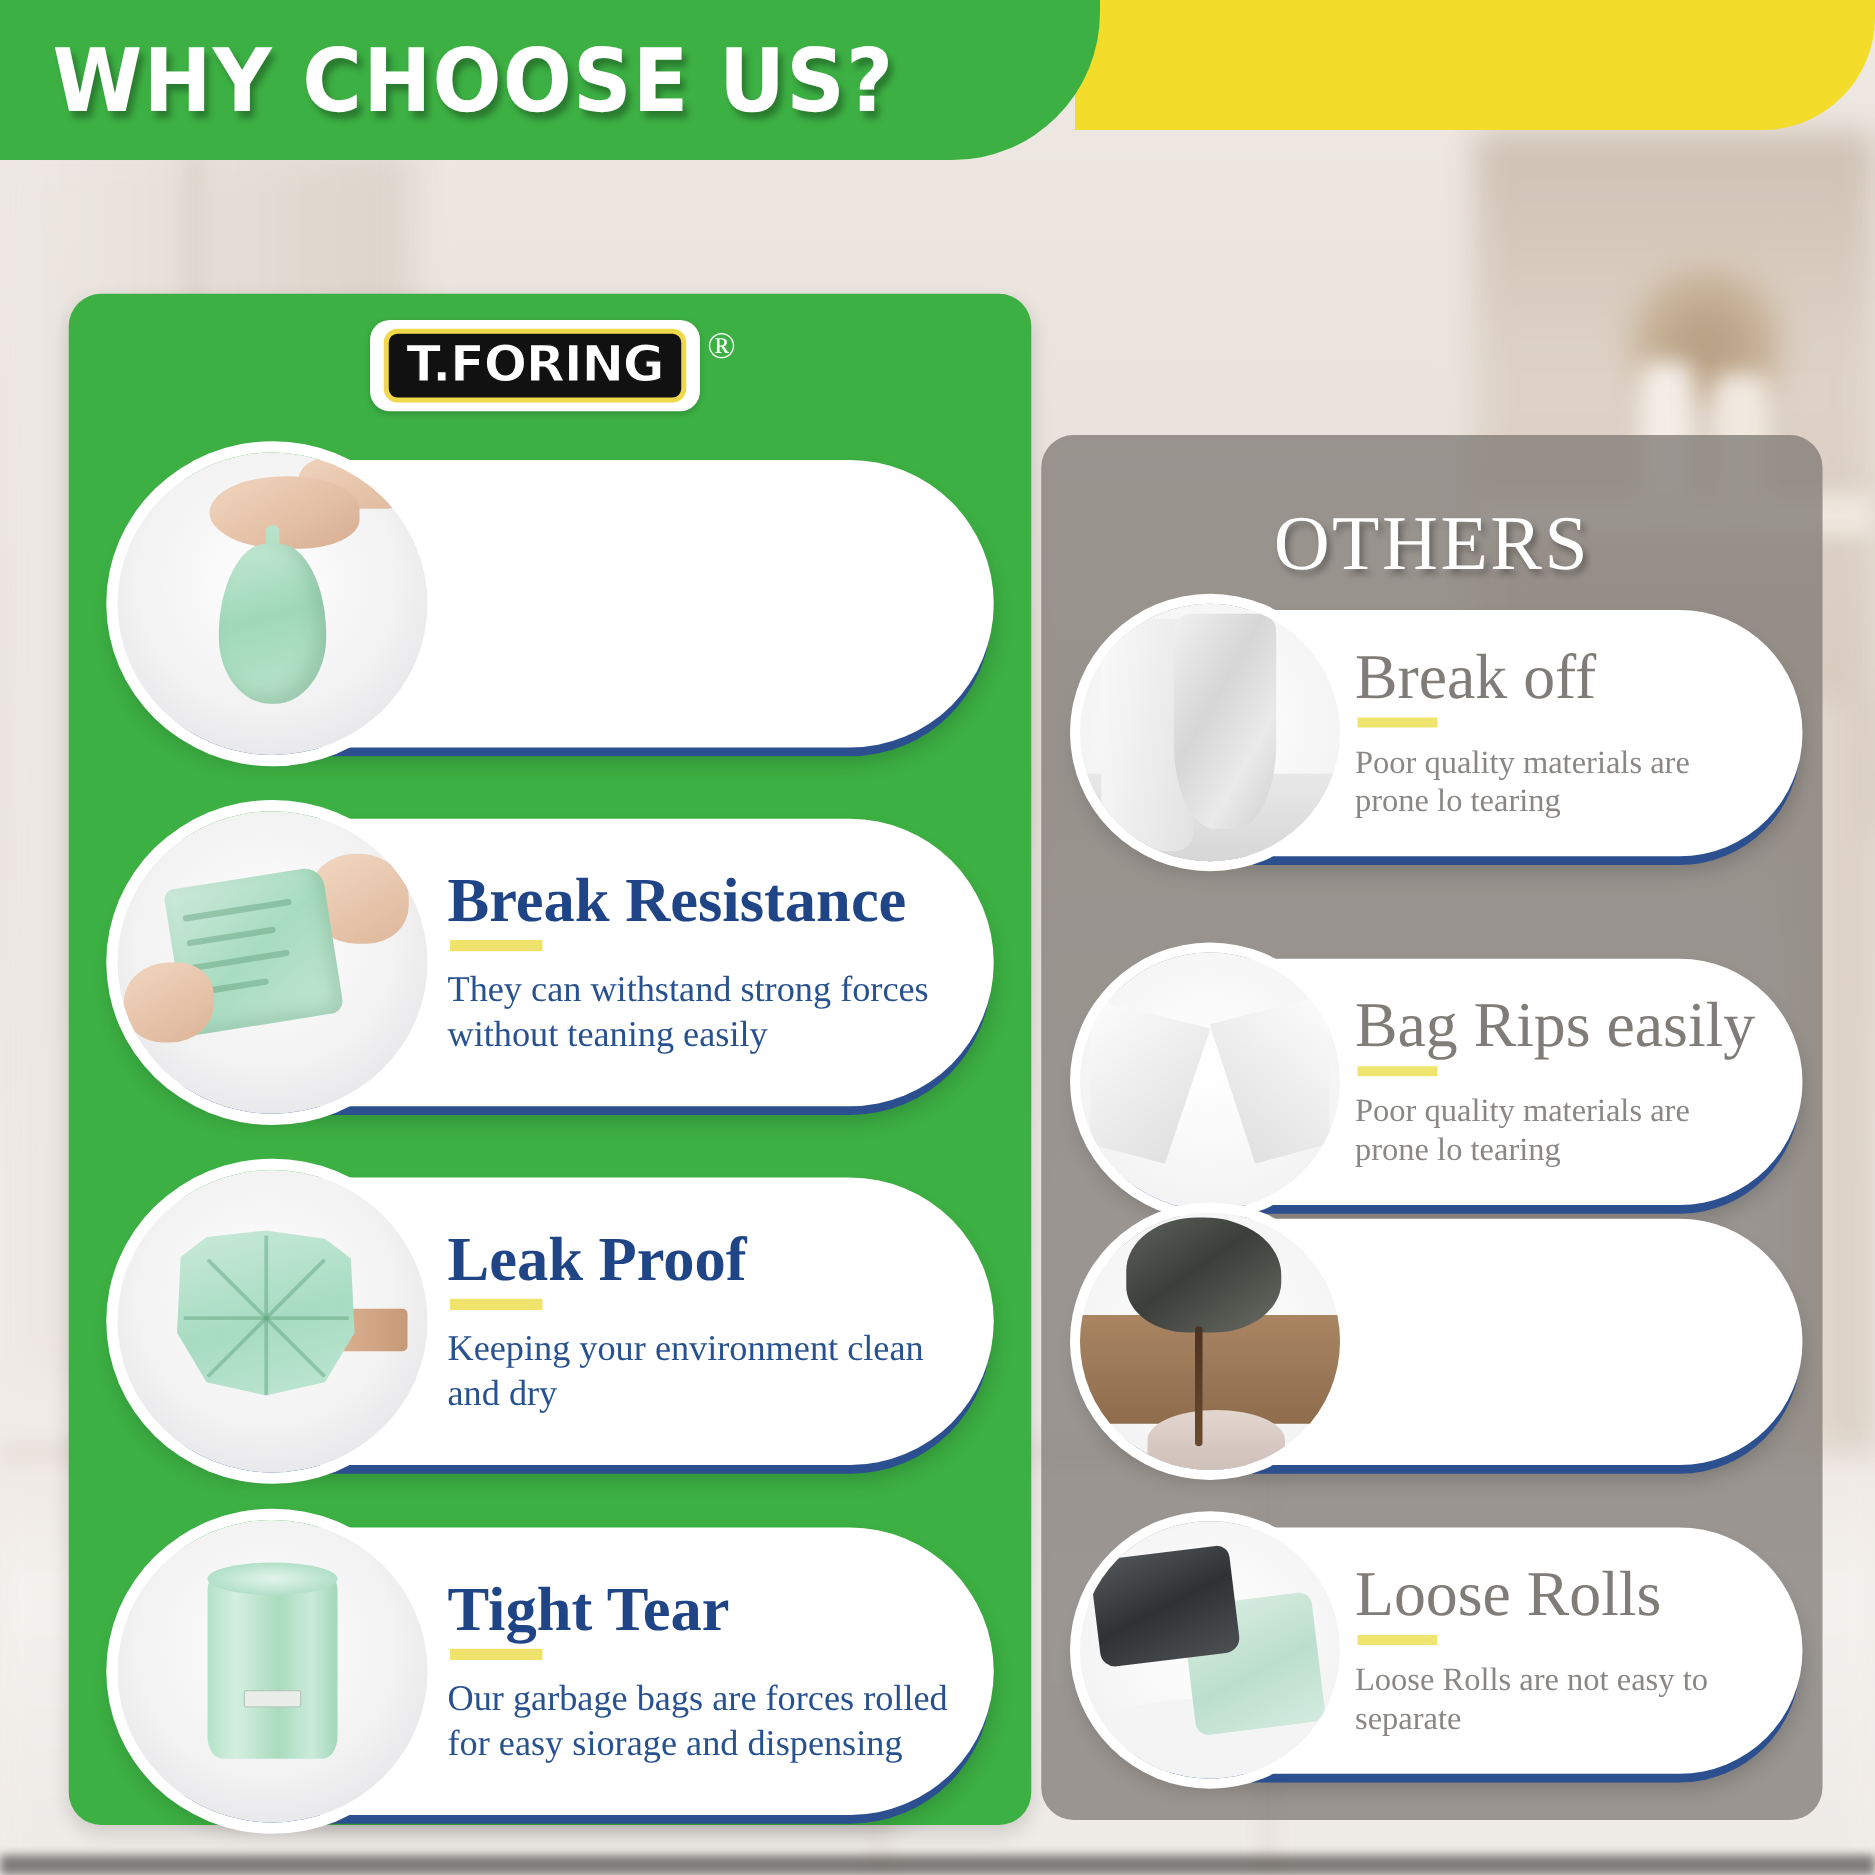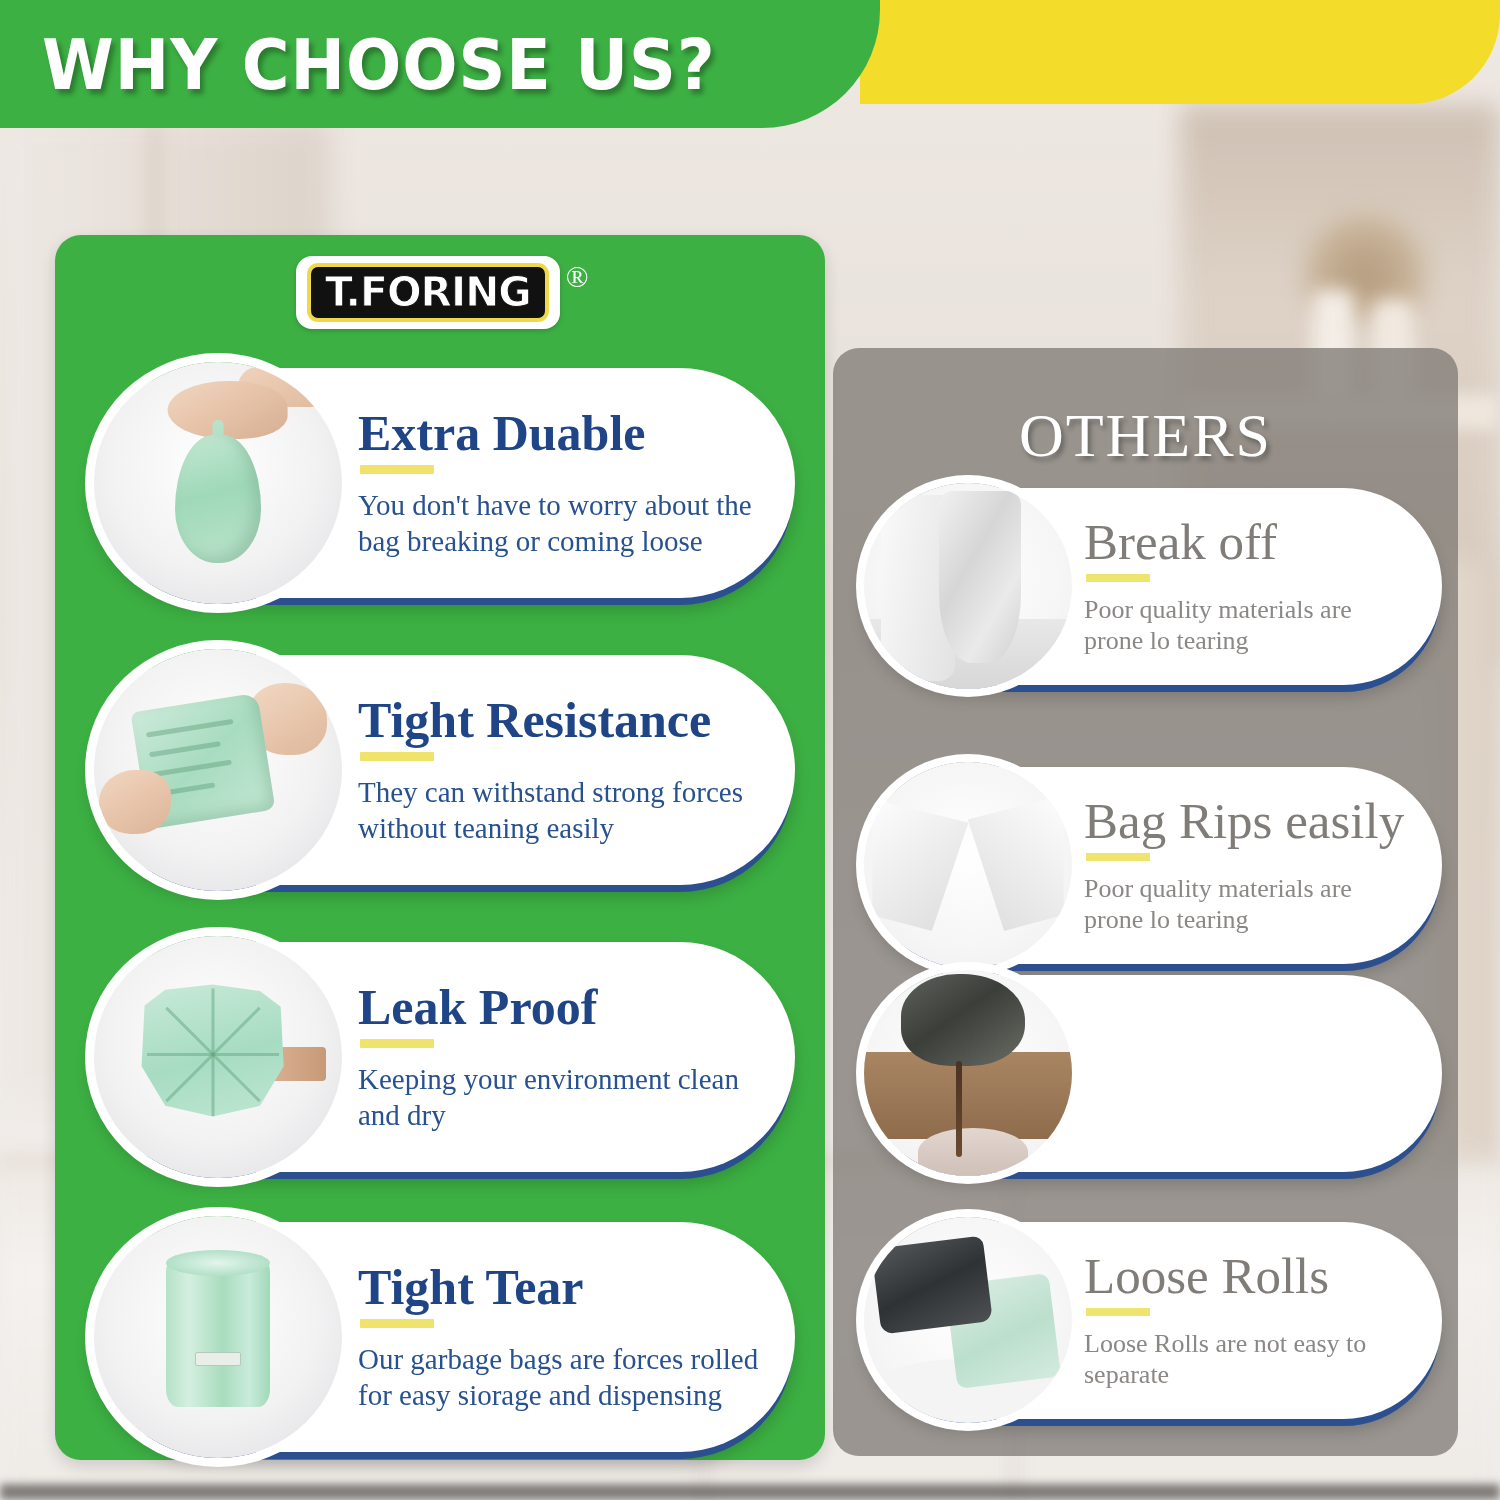--- a/index.html
+++ b/index.html
@@ -427,42 +427,37 @@
 
 <div class="card ours" style="top:368px">
   <div class="thumb">
     <div class="ph">
       <div class="arm"></div>
       <div class="hand"></div>
       <div class="bag-neck"></div>
       <div class="bag-hang"></div>
     </div>
   </div>
-  <div class="txt card-body">
-    <div class="head-ours">Extra Duable</div>
-    <div class="rule"></div>
-    <div class="body-ours" style="max-width:420px">You don't have to worry about the bag breaking or coming loose</div>
-  </div>
 </div>
 
 <div class="card ours" style="top:655px">
   <div class="thumb">
     <div class="ph">
       <div class="hand-r"></div>
       <div class="bag-flat">
         <div class="ln" style="top:22px"></div>
         <div class="ln" style="top:42px;width:72px"></div>
         <div class="ln" style="top:62px;width:80px"></div>
         <div class="ln" style="top:82px;width:60px"></div>
       </div>
       <div class="hand-l"></div>
     </div>
   </div>
   <div class="txt card-body">
-    <div class="head-ours">Tight Resistance</div>
+    <div class="head-ours">Break Resistance</div>
     <div class="rule"></div>
     <div class="body-ours" style="max-width:420px">They can withstand strong forces without teaning easily</div>
   </div>
 </div>
 
 <div class="card ours" style="top:942px">
   <div class="thumb">
     <div class="ph">
       <div class="handle-stick"></div>
       <div class="umbrella">

